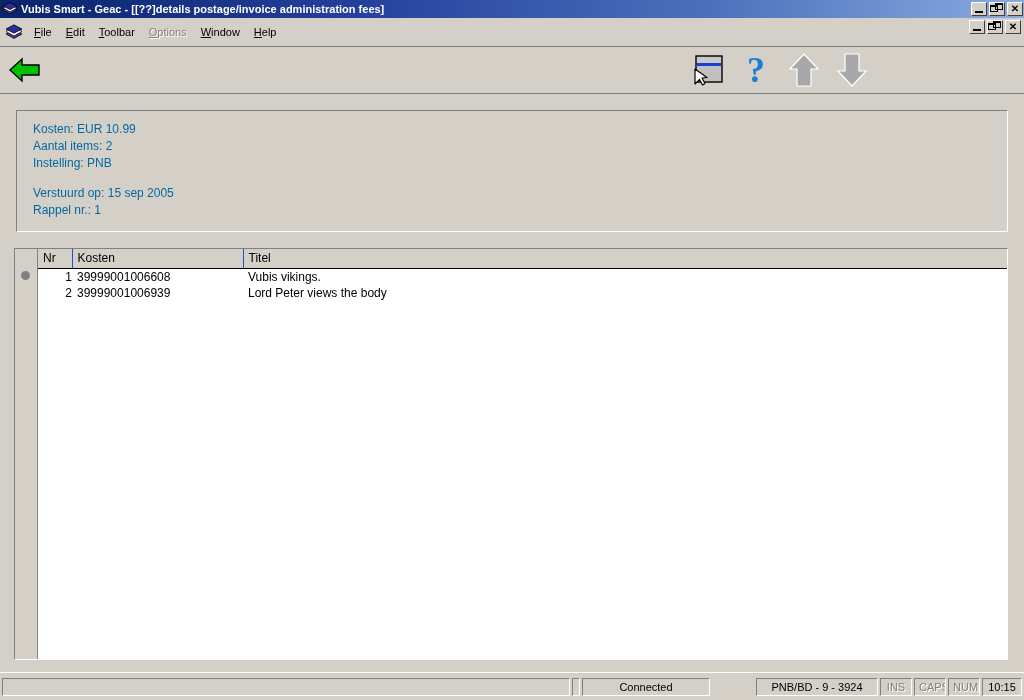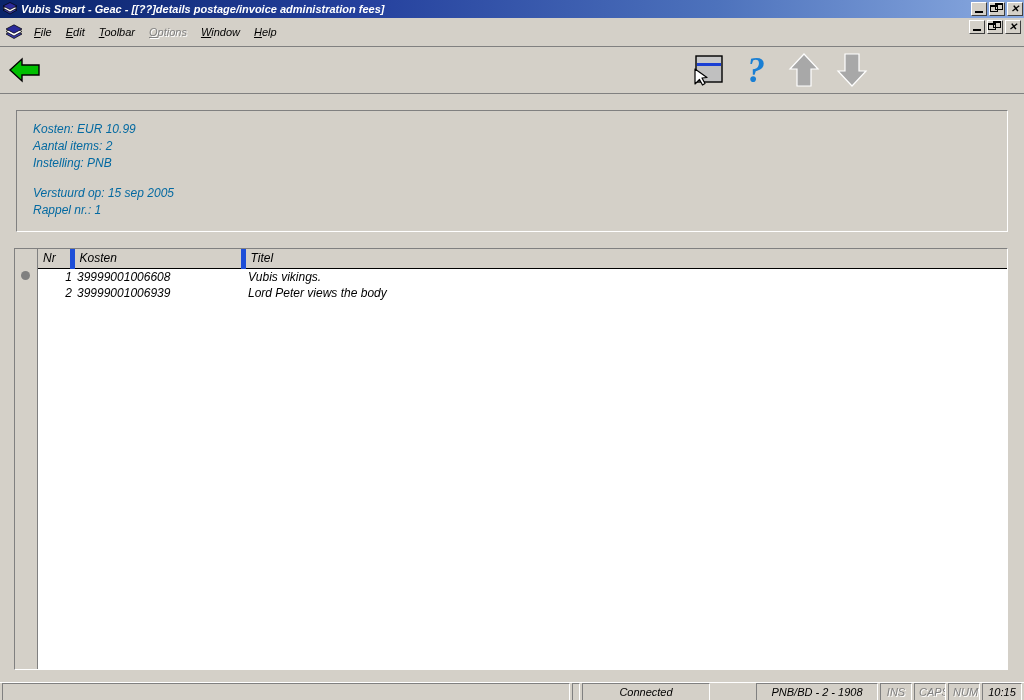--- a/index.html
+++ b/index.html
@@ -13,21 +13,20 @@
     font-family: "Liberation Sans", sans-serif;
   }
 
   #app {
     position: relative;
     width: 1024px;
     height: 700px;
     background: #d4d0c8;
     display: flex;
     flex-direction: column;
-    font-style: italic;
   }
 
   
   .titlebar {
     height: 18px;
     background: linear-gradient(to right, #0a246a 0%, #24409d 35%, #4d72bc 70%, #8aaae0 100%);
     display: flex;
     align-items: center;
     padding: 0 1px 0 2px;
     flex: 0 0 auto;
@@ -250,42 +249,42 @@
     border-collapse: collapse;
     width: 100%;
     table-layout: fixed;
   }
   table.grid thead th {
     background: #d4d0c8;
     font-size: 12px;
     font-weight: normal;
     text-align: left;
     padding: 2px 0 3px 5px;
-    border-right: 5px solid #1d4ed8;
+    border-right: 1px solid #1d4ed8;
     border-bottom: 1px solid #000000;
     height: 15px;
     box-sizing: border-box;
     white-space: nowrap;
     color: #000;
   }
   table.grid thead th:last-child { border-right: none; }
   table.grid tbody td {
     font-size: 12px;
     color: #000;
     padding: 0 0 0 5px;
     height: 16px;
     line-height: 16px;
     white-space: nowrap;
     background: #ffffff;
   }
   td.c-nr { text-align: right; padding-right: 7px; padding-left: 0; }
 
   
   .statusbar {
-    height: 18px;
+    height: 28px;
     background: #d4d0c8;
     border-top: 1px solid #ffffff;
     display: flex;
     align-items: center;
     padding: 2px 2px;
     gap: 2px;
     flex: 0 0 auto;
     box-sizing: border-box;
   }
   .sb-cell {
@@ -454,20 +453,20 @@
       </div>
     </div>
 
   </div>
 
   <div class="statusbar">
     <div class="sb-cell sb-main"></div>
     <div class="sb-cell sb-thin"></div>
     <div class="sb-cell sb-conn">Connected</div>
     <div class="sb-cell sb-num1">414</div>
-    <div class="sb-cell sb-loc">PNB/BD - 2 - 1908</div>
+    <div class="sb-cell sb-loc">PNB/BD - 9 - 3924</div>
     <div class="sb-cell sb-flag">INS</div>
     <div class="sb-cell sb-flag">CAPS</div>
     <div class="sb-cell sb-flag">NUM</div>
     <div class="sb-cell sb-time">10:15</div>
   </div>
 
 </div>
 
 </body></html>

